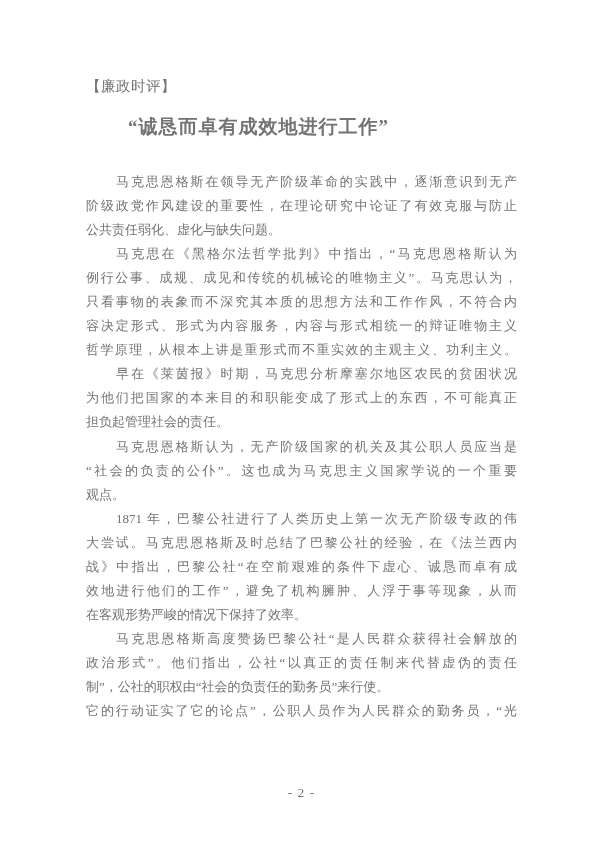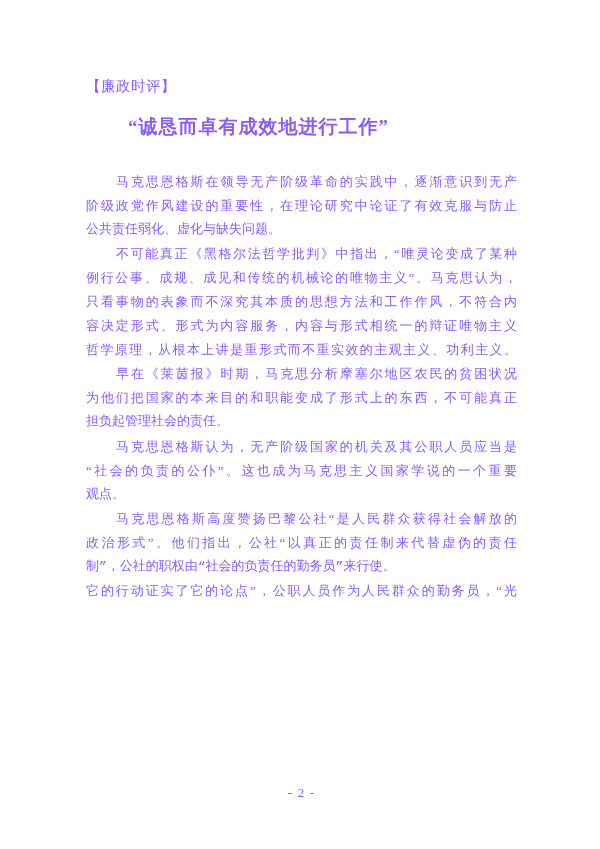--- a/index.html
+++ b/index.html
@@ -7,21 +7,21 @@
     padding: 0;
     background: #ffffff;
   }
   .page {
     position: relative;
     width: 600px;
     height: 849px;
     background: #ffffff;
     overflow: hidden;
     font-family: "Liberation Serif", "DejaVu Serif", serif;
-    color: #8b5cf6;
+    color: #737373;
   }
   .header-tag {
     position: absolute;
     left: 86px;
     top: 76px;
     font-size: 14.5px;
     line-height: 20px;
     letter-spacing: 0.5px;
   }
   .title {
@@ -47,21 +47,21 @@
   }
   .para { margin: 0; }
   .line {
     height: 24.05px;
     line-height: 24.05px;
     text-align: justify;
     text-align-last: justify;
     overflow: hidden;
   }
   .line.first { padding-left: 30px; }
-  .line.short-last { text-align-last: left; font-family: Liberation Mono, monospace; }
+  .line.short-last { text-align-last: left; }
   .footer {
     position: absolute;
     left: 86px;
     top: 785px;
     width: 431px;
     text-align: center;
     font-size: 13.5px;
     letter-spacing: 1px;
   }
 </style>
@@ -73,37 +73,44 @@
 
   <h1 class="title">“诚恳而卓有成效地进行工作”</h1>
 
   <div class="doc-body">
       <div class="para">
         <div class="line first">马克思恩格斯在领导无产阶级革命的实践中，逐渐意识到无产</div>
         <div class="line">阶级政党作风建设的重要性，在理论研究中论证了有效克服与防止</div>
         <div class="line short-last">公共责任弱化、虚化与缺失问题。</div>
       </div>
       <div class="para">
-        <div class="line first">不可能真正《黑格尔法哲学批判》中指出，“唯灵论变成了某种</div>
+        <div class="line first">马克思在《黑格尔法哲学批判》中指出，“马克思恩格斯认为</div>
         <div class="line">例行公事、成规、成见和传统的机械论的唯物主义”。马克思认为，</div>
         <div class="line">只看事物的表象而不深究其本质的思想方法和工作作风，不符合内</div>
         <div class="line">容决定形式、形式为内容服务，内容与形式相统一的辩证唯物主义</div>
         <div class="line">哲学原理，从根本上讲是重形式而不重实效的主观主义、功利主义。</div>
       </div>
       <div class="para">
         <div class="line first">早在《莱茵报》时期，马克思分析摩塞尔地区农民的贫困状况</div>
         <div class="line">为他们把国家的本来目的和职能变成了形式上的东西，不可能真正</div>
         <div class="line short-last">担负起管理社会的责任。</div>
       </div>
       <div class="para">
         <div class="line first">马克思恩格斯认为，无产阶级国家的机关及其公职人员应当是</div>
         <div class="line">“社会的负责的公仆”。这也成为马克思主义国家学说的一个重要</div>
         <div class="line short-last">观点。</div>
       </div>
       <div class="para">
+        <div class="line first">1871 年，巴黎公社进行了人类历史上第一次无产阶级专政的伟</div>
+        <div class="line">大尝试。马克思恩格斯及时总结了巴黎公社的经验，在《法兰西内</div>
+        <div class="line">战》中指出，巴黎公社“在空前艰难的条件下虚心、诚恳而卓有成</div>
+        <div class="line">效地进行他们的工作”，避免了机构臃肿、人浮于事等现象，从而</div>
+        <div class="line short-last">在客观形势严峻的情况下保持了效率。</div>
+      </div>
+      <div class="para">
         <div class="line first">马克思恩格斯高度赞扬巴黎公社“是人民群众获得社会解放的</div>
         <div class="line">政治形式”。他们指出，公社“以真正的责任制来代替虚伪的责任</div>
         <div class="line short-last">制”，公社的职权由“社会的负责任的勤务员”来行使。</div>
       </div>
       <div class="para">
         <div class="line">它的行动证实了它的论点”，公职人员作为人民群众的勤务员，“光</div>
       </div>
     </div>
 
   <div class="footer">- 2 -</div>

